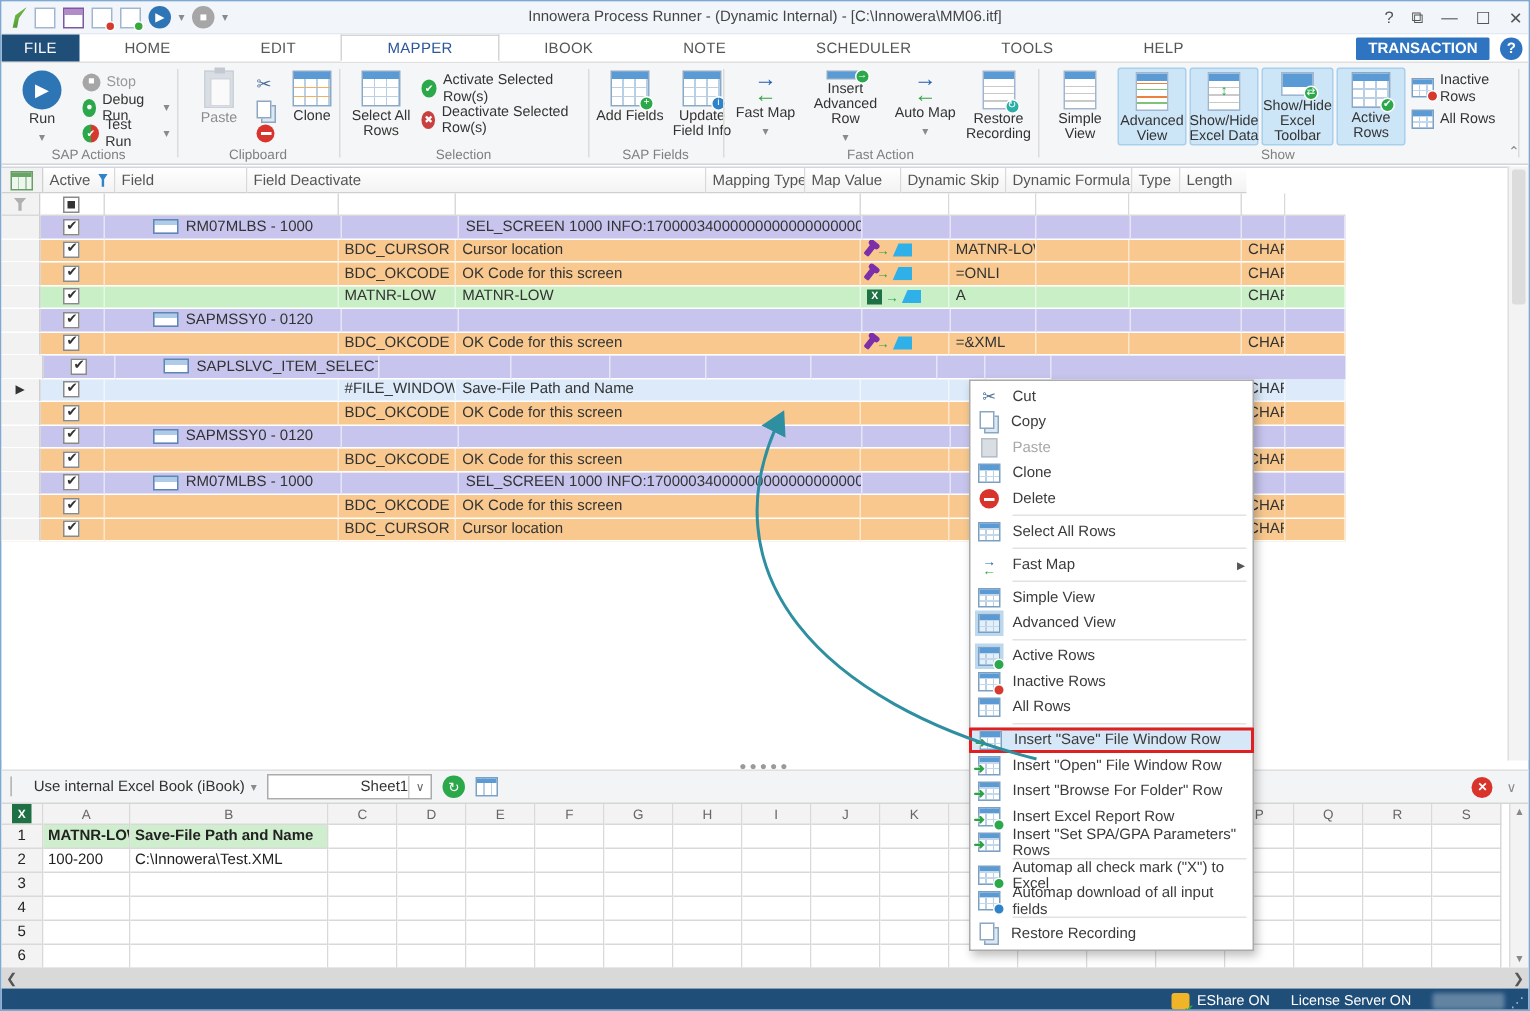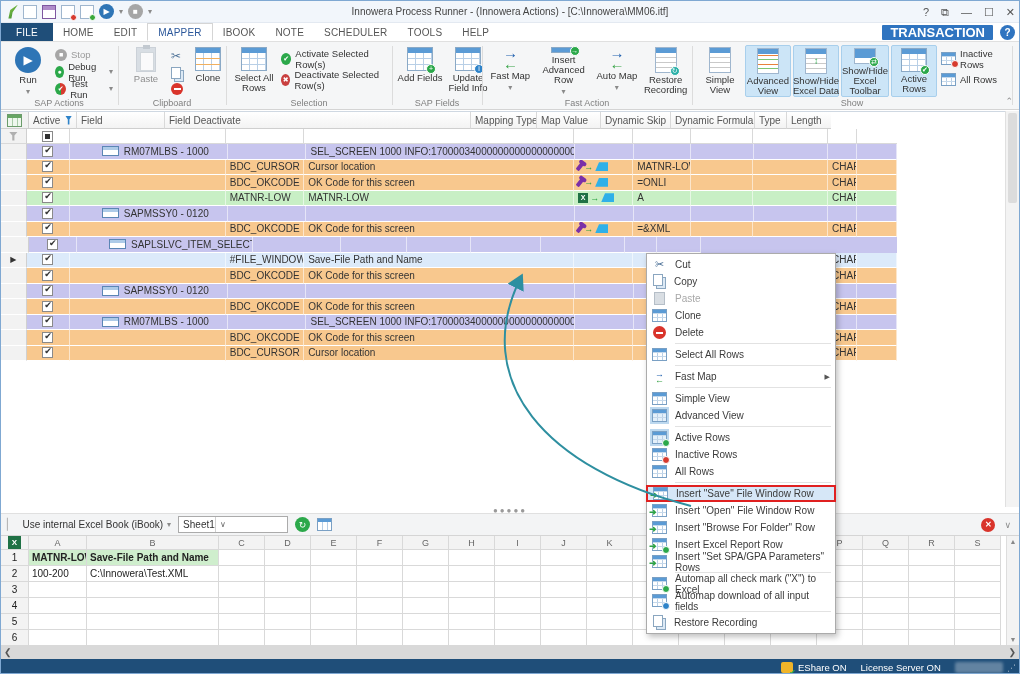--- a/index.html
+++ b/index.html
@@ -15,24 +15,24 @@
   .qicon .badge{position:absolute;right:-3px;bottom:-3px;width:7px;height:7px;border-radius:50%;border:1px solid #fff}
   .badge.red{background:#d63a2e}.badge.green{background:#39a83b}
   .qcirc{width:15px;height:15px;border-radius:50%;display:flex;align-items:center;justify-content:center;color:#fff;font-size:8px}
   .qcirc.blue{background:#2e75b6}.qcirc.gray{background:#a6a6a6}
   .caret{color:#8a8a8a;font-size:8px}
   .title-text{position:absolute;left:0;right:0;text-align:center;color:#444;font-size:10px;pointer-events:none}
   .winbtns{position:absolute;right:4px;top:0;height:22px;display:flex;align-items:center;gap:12px;color:#555;font-size:11px}
 
   
   .tabrow{position:absolute;left:0;top:22px;width:100%;height:19px;background:#fff;display:flex;align-items:stretch;border-bottom:1px solid #e0e0e0}
-  .tab{padding:0 10px;display:flex;align-items:center;font-size:10px;color:#555;letter-spacing:.2px}
+  .tab{padding:0 30px;display:flex;align-items:center;font-size:10px;color:#555;letter-spacing:.2px}
   .tab.file{background:#1f4e79;color:#fff;padding:0 15px}
   .tab.active{background:#fff;border:1px solid #d5d5d5;border-bottom:1px solid #fff;color:#2b579a}
-  .transaction{position:absolute;right:26px;top:2px;height:15px;background:#2f74c0;color:#fff;font-size:13px;font-weight:bold;display:flex;align-items:center;padding:0 8px;border-radius:1px}
+  .transaction{position:absolute;right:26px;top:2px;height:15px;background:#2f74c0;color:#fff;font-size:10px;font-weight:bold;display:flex;align-items:center;padding:0 8px;border-radius:1px}
   .helpcirc{position:absolute;right:4px;top:2px;width:15px;height:15px;border-radius:50%;background:#2f74c0;color:#fff;font-size:10px;font-weight:bold;display:flex;align-items:center;justify-content:center}
 
   
   .ribbon{position:absolute;left:0;top:41px;width:100%;height:68px;background:#f5f6f7;border-bottom:1px solid #d4d4d4;display:flex}
   .rgroup{position:relative;height:100%;padding:3px 4px 13px 4px;display:flex;align-items:flex-start;gap:2px}
   .rgroup:after{content:'';position:absolute;right:0;top:4px;bottom:4px;width:1px;background:#dcdcdc}
   .glabel{position:absolute;left:0;right:2px;bottom:1px;text-align:center;color:#7f7f7f;font-size:9px}
   .bb{width:52px;min-width:46px;height:52px;display:flex;flex-direction:column;align-items:center;justify-content:flex-start;gap:2px;text-align:center;color:#333;font-size:9.5px;line-height:10px;border-radius:2px;padding-top:2px}
   .bb.hl{background:#cce5f7;border:1px solid #a8cfec}
   .bb .lbl{white-space:pre-line}
@@ -100,21 +100,21 @@
   .trap{width:13px;height:9px;background:#2fb0e8;clip-path:polygon(30% 0,100% 0,100% 100%,0 100%);flex:none}
   .xlsq{width:10px;height:10px;background:#1f7145;color:#fff;font-weight:bold;font-size:7px;display:flex;align-items:center;justify-content:center;flex:none}
   .vscroll{position:absolute;right:0;top:110px;width:14px;height:396px;background:#f3f3f3;border-left:1px solid #e0e0e0}
   .vscroll .thumb{position:absolute;left:2px;right:2px;top:2px;height:90px;background:#dcdcdc;border-radius:2px}
 
   
   .splitter{position:absolute;left:0;top:506px;width:100%;height:6px;display:flex;align-items:center;justify-content:center;color:#9a9a9a;font-size:8px;letter-spacing:2px}
   .xltoolbar{position:absolute;left:0;top:512px;width:100%;height:23px;background:#f3f4f5;border-top:1px solid #e0e0e0;border-bottom:1px solid #d5d5d5;display:flex;align-items:center;gap:7px;padding-left:6px}
   .grip{color:#b5b5b5;font-size:11px}
   .ddlabel{color:#333;display:flex;align-items:center;gap:4px}
-  .sheetsel{width:110px;height:17px;background:#fff;border:1px solid #ababab;display:flex;align-items:center;justify-content:flex-start;padding-left:4px}
+  .sheetsel{width:110px;height:17px;background:#fff;border:1px solid #ababab;display:flex;align-items:center;justify-content:flex-end;padding-left:4px}
   .sheetsel .dd{width:15px;height:100%;border-left:1px solid #d0d0d0;display:flex;align-items:center;justify-content:center;color:#666;font-size:8px}
   .synccirc{width:15px;height:15px;border-radius:50%;background:#2ba84a;color:#fff;font-size:9px;display:flex;align-items:center;justify-content:center}
   .xtb-table{width:15px;height:13px;border:1px solid #7aa0c4;background:
     linear-gradient(#5b9bd5 0 3px,rgba(0,0,0,0) 3px),
     repeating-linear-gradient(90deg,rgba(0,0,0,0) 0 4px,#b8cfe6 4px 5px),#fff}
   .xlt-right{position:absolute;right:8px;display:flex;align-items:center;gap:9px}
   .xclose{width:14px;height:14px;border-radius:50%;background:#d9342b;color:#fff;font-size:8px;font-weight:bold;display:flex;align-items:center;justify-content:center}
   .chev{color:#8a8a8a;font-size:9px}
 
   
@@ -175,21 +175,21 @@
         <span class="badge red"></span>
       </span>
     <span class="qicon">
         <span class="badge green"></span>
       </span>
     <span class="qcirc blue">▶</span>
     <span class="caret">▾</span>
     <span class="qcirc gray">■</span>
     <span class="caret">▾</span>
   </div>
-  <div class="title-text">Innowera Process Runner - (Innowera Actions) - [C:\Innowera\MM06.itf]</div>
+  <div class="title-text">Innowera Process Runner - (Dynamic Internal) - [C:\Innowera\MM06.itf]</div>
   <div class="winbtns">
     <span>?</span>
     <span>⧉</span>
     <span>—</span>
     <span>☐</span>
     <span>✕</span>
   </div>
 </div>
 
 <div class="tabrow">

